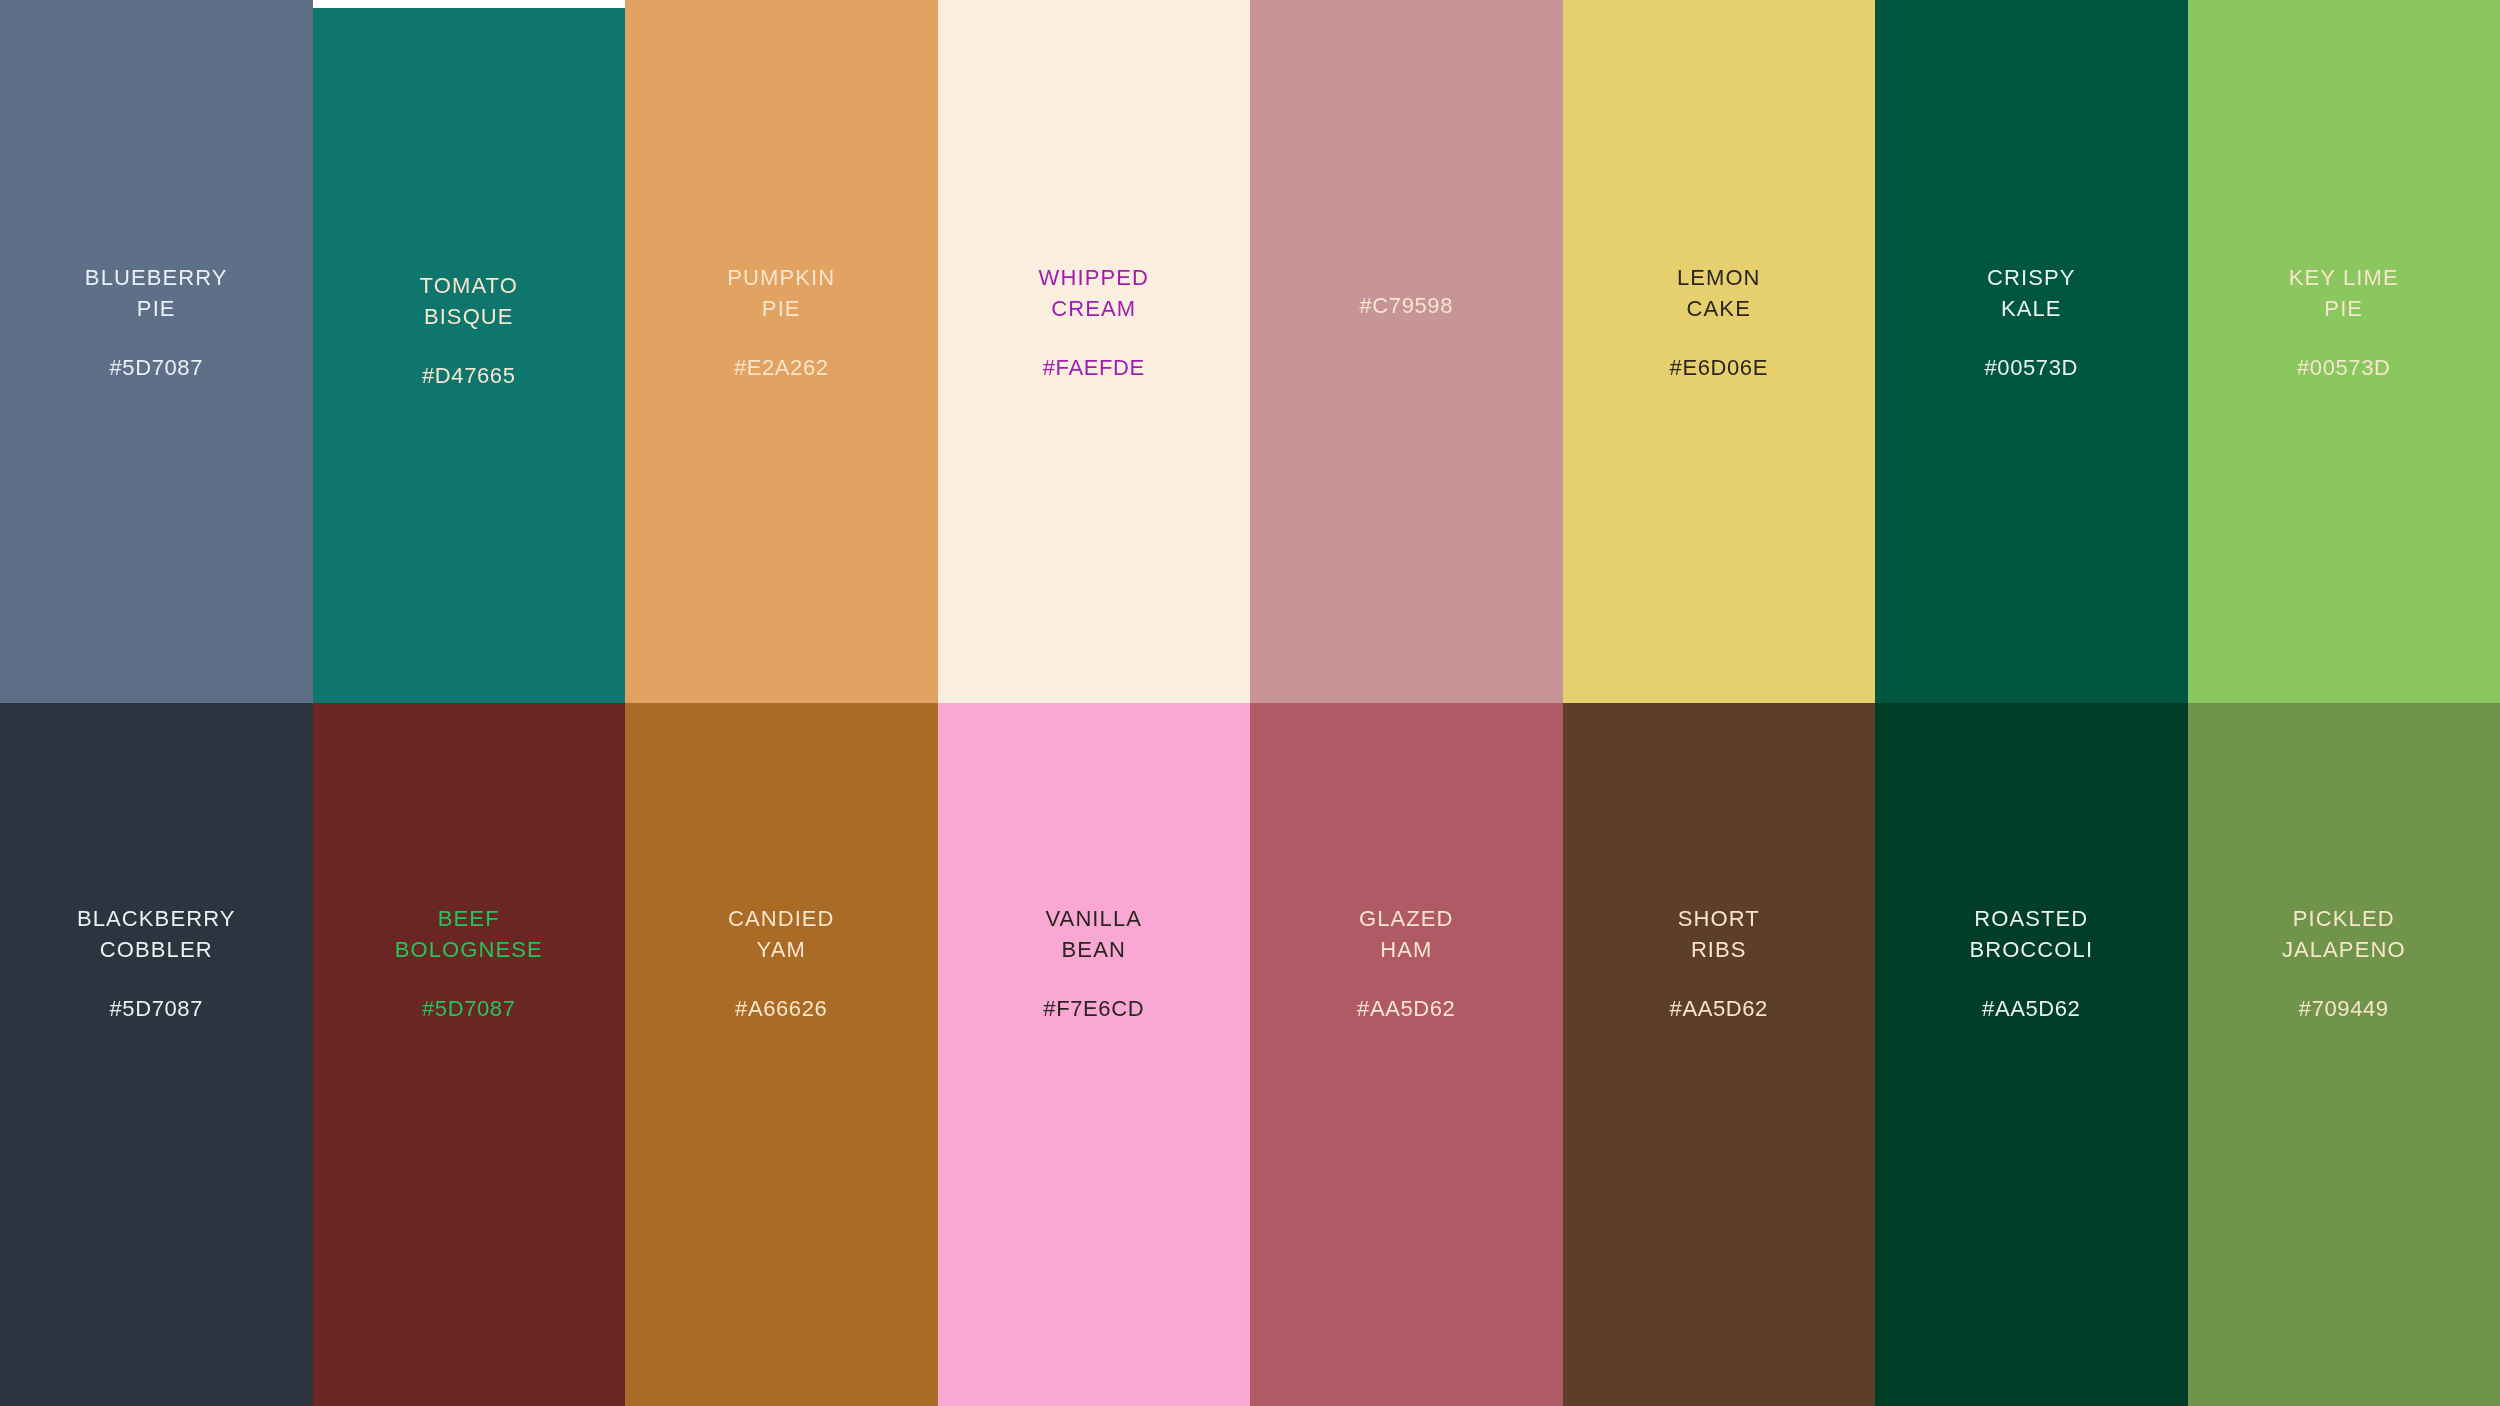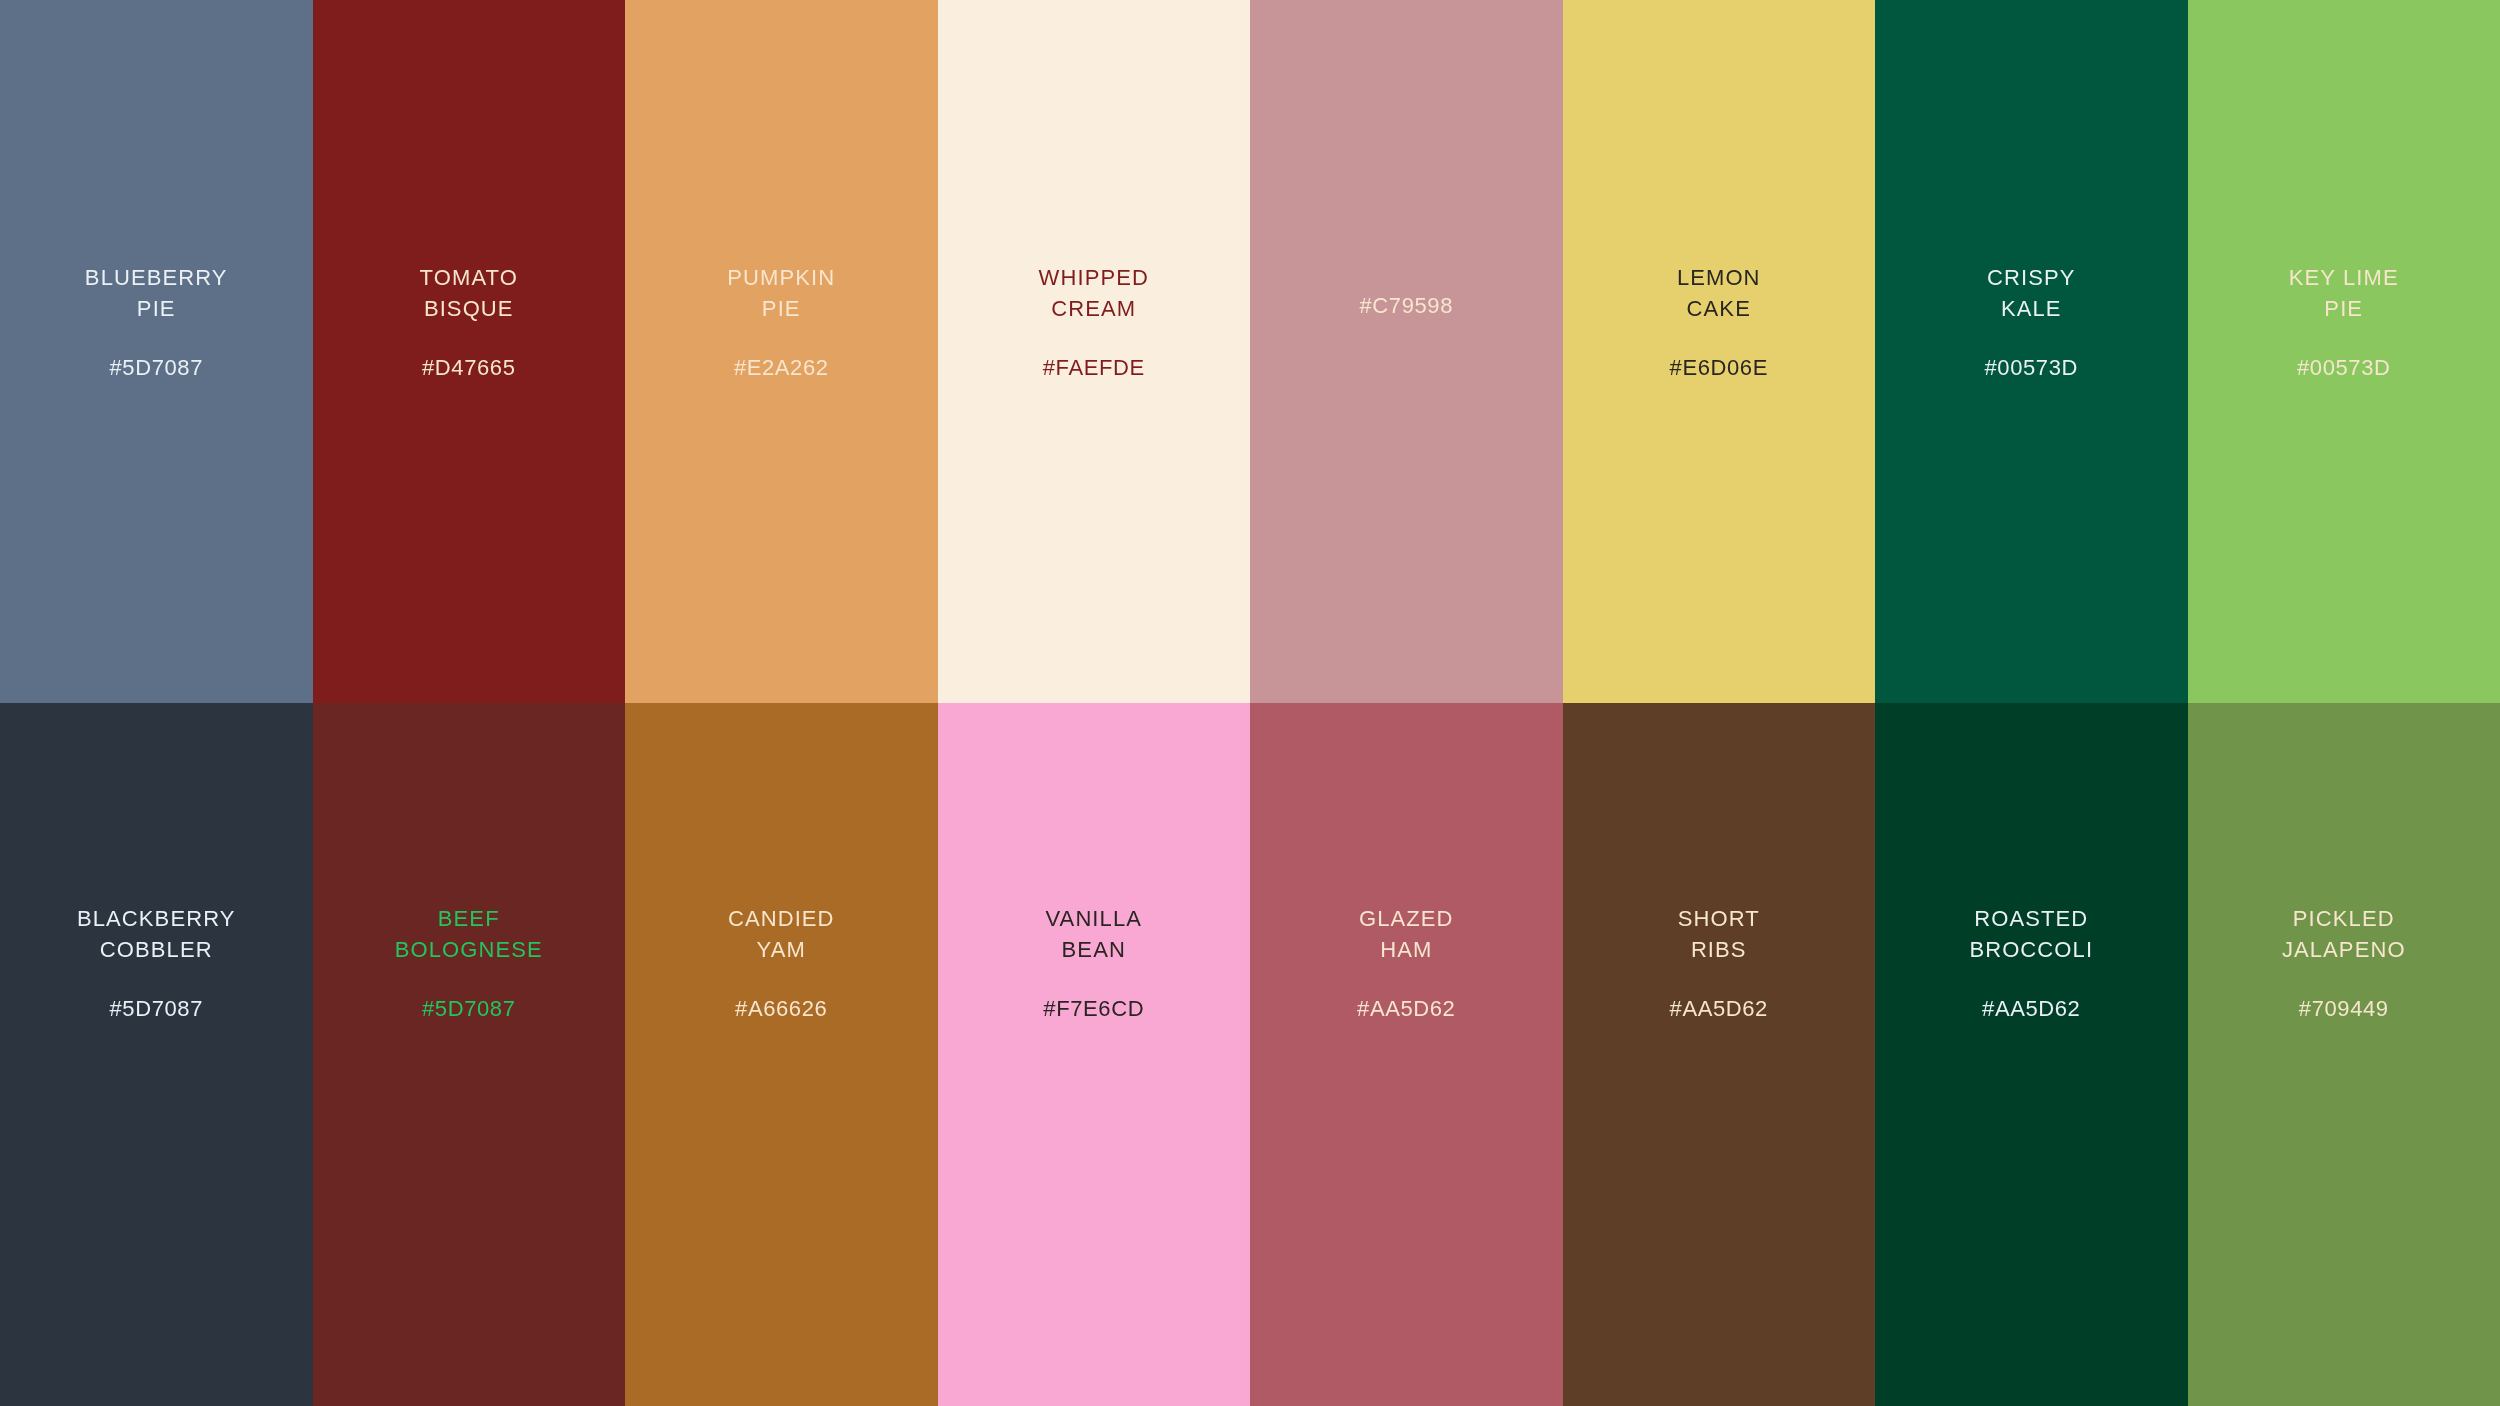--- a/index.html
+++ b/index.html
@@ -68,36 +68,36 @@
 <body>
 
 <div id="palette-grid">
     <div class="swatch row-top" style="background-color: rgb(93, 112, 135);">
       <div class="swatch-label-block" style="color: rgb(234, 240, 245);">
         <p class="swatch-name">BLUEBERRY
 PIE</p>
         <p class="swatch-hex">#5D7087</p>
       </div>
     </div>
-    <div class="swatch row-top" style="background-color: #7f1d1d;">
+    <div class="swatch row-top" style="background-color: #0f766e; margin-top: 8px;">
       <div class="swatch-label-block" style="color: rgb(247, 230, 205);">
         <p class="swatch-name">TOMATO
 BISQUE</p>
         <p class="swatch-hex">#D47665</p>
       </div>
     </div>
     <div class="swatch row-top" style="background-color: rgb(226, 162, 98);">
       <div class="swatch-label-block" style="color: rgb(247, 230, 205);">
         <p class="swatch-name">PUMPKIN
 PIE</p>
         <p class="swatch-hex">#E2A262</p>
       </div>
     </div>
     <div class="swatch row-top" style="background-color: rgb(250, 239, 222);">
-      <div class="swatch-label-block" style="color: #7f1d1d;">
+      <div class="swatch-label-block" style="color: #a21caf;">
         <p class="swatch-name">WHIPPED
 CREAM</p>
         <p class="swatch-hex">#FAEFDE</p>
       </div>
     </div>
     <div class="swatch row-top" style="background-color: rgb(199, 149, 152);">
       <div class="swatch-label-block" style="color: rgb(247, 230, 205);">
         <p class="swatch-hex">#C79598</p>
       </div>
     </div>

